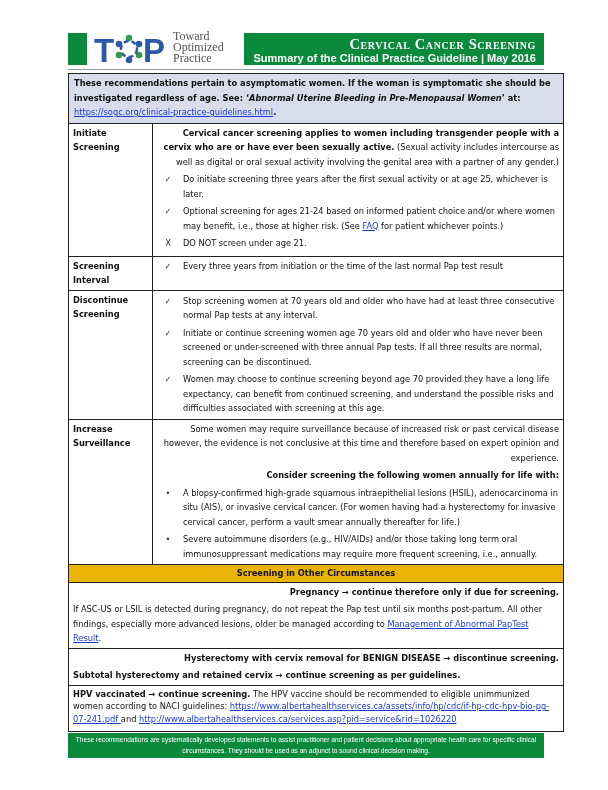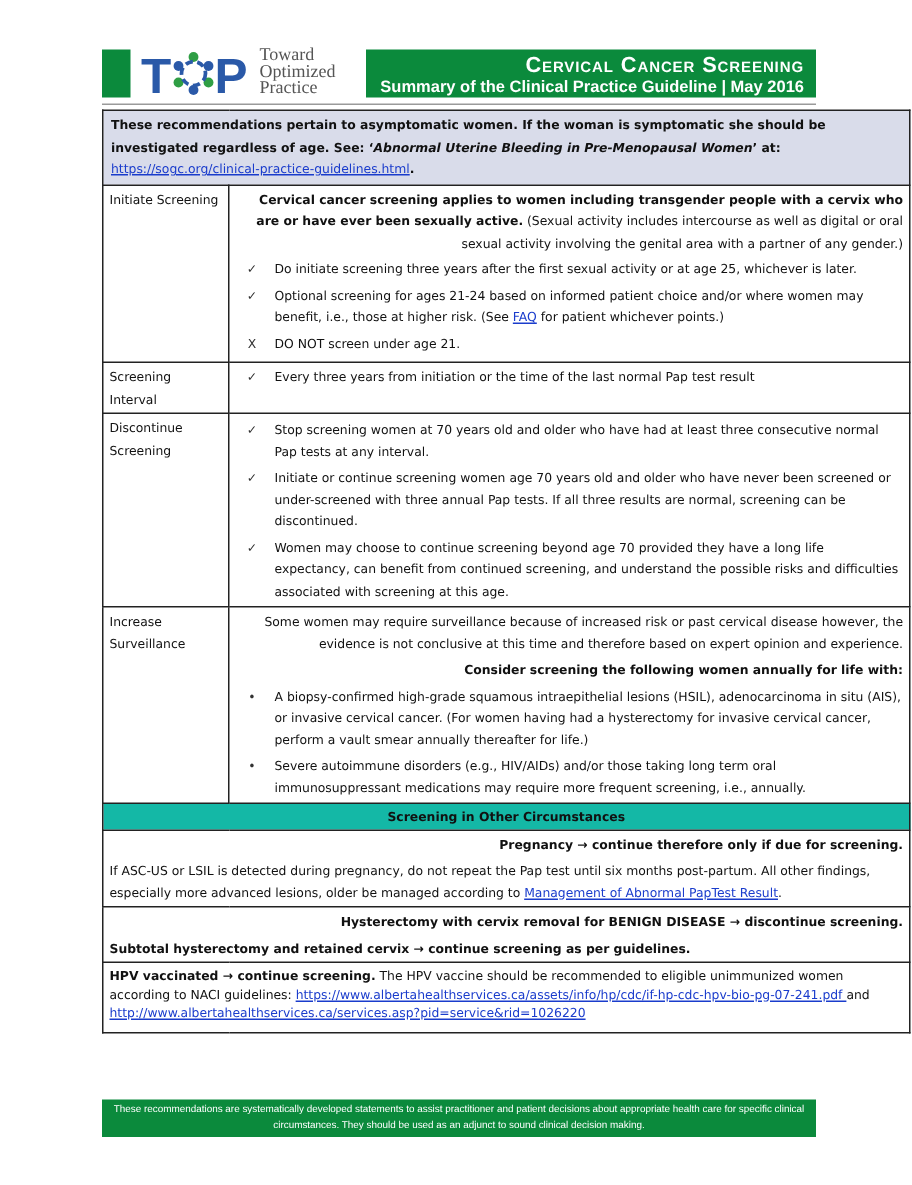--- a/index.html
+++ b/index.html
@@ -2,35 +2,35 @@
 <html><head>
 <meta charset="utf-8">
 <style>
   html, body { margin:0; padding:0; background:#ffffff; }
   body { width:608px; height:790px; position:relative; font-family:"Liberation Sans", sans-serif; color:#111; overflow:hidden; }
   .header { position:absolute; left:68px; top:31px; width:476px; height:36px; }
   .green-block { position:absolute; left:0; top:2px; width:19px; height:32px; background:#0b8a3c; }
   .logo { position:absolute; left:26px; top:0; width:76px; height:36px; }
   .logo-text { position:absolute; left:105px; top:0px; font-family:"Liberation Serif", serif; font-size:12px; line-height:11px; color:#555; }
   .title-band { position:absolute; left:176px; top:2px; width:300px; height:32px; background:#0b8a3c; color:#fff; text-align:right; }
-  .title-main { font-family:Liberation Sans, sans-serif; font-weight:bold; font-size:14.5px; letter-spacing:0.6px; padding:3px 8px 0 0; font-variant:small-caps; line-height:17px; }
+  .title-main { font-family:Liberation Serif, serif; font-weight:bold; font-size:14.5px; letter-spacing:0.6px; padding:3px 8px 0 0; font-variant:small-caps; line-height:17px; }
   .title-sub { font-size:11px; font-weight:bold; padding-right:8px; line-height:11px; }
   .hr { position:absolute; left:68px; top:69px; width:476px; height:1px; background:#9a9a9a; }
 
-  table.main { position:absolute; left:68px; top:73px; width:539px; border-collapse:collapse; font-family:"DejaVu Sans", sans-serif; font-size:8.25px; line-height:14.5px; table-layout:fixed; }
+  table.main { position:absolute; left:68px; top:73px; width:496px; border-collapse:collapse; font-family:"DejaVu Sans", sans-serif; font-size:8.25px; line-height:14.5px; table-layout:fixed; }
   table.main td { border:1.2px solid #222; vertical-align:top; padding:2px 4px 2px 4px; }
   .intro { background:#d9dcea; font-weight:bold; padding:2px 5px 3px 5px !important; }
   .intro .ital { font-style:italic; }
   a.link { color:#1a3ccc; text-decoration:underline; font-weight:normal; }
-  .label { font-weight:normal; width:76px; }
+  .label { font-weight:bold; width:76px; }
   .b { font-weight:bold; }
   ul.chk { list-style:none; margin:1px 0 1px 0; padding:0; }
   ul.chk li { position:relative; padding-left:26px; margin:0 0 3px 0; }
   ul.chk li .mk { position:absolute; left:4px; top:0; width:14px; text-align:center; color:#333; }
-  .section-head { background:#14b8a6; text-align:center; font-weight:bold; padding:1px 4px !important;margin-left:15px; }
+  .section-head { background:#eab308; text-align:center; font-weight:bold; padding:1px 4px !important;margin-left:15px; }
   .para { margin:0 0 3px 0;text-align:right; }
   .footer { position:absolute; left:68px; top:733px; width:476px; height:25px; background:#0b8a3c; color:#fff; text-align:center; font-family:"Liberation Sans", sans-serif; font-size:6.6px; line-height:11px; padding-top:1px; box-sizing:border-box; }
 </style>
 </head>
 <body>
 
 <div class="header">
   <div class="green-block"></div>
   <svg class="logo" viewBox="0 0 76 36">
     <text x="0" y="31" font-family="Liberation Sans, sans-serif" font-weight="bold" font-size="33" fill="#2a59a8">T</text>

